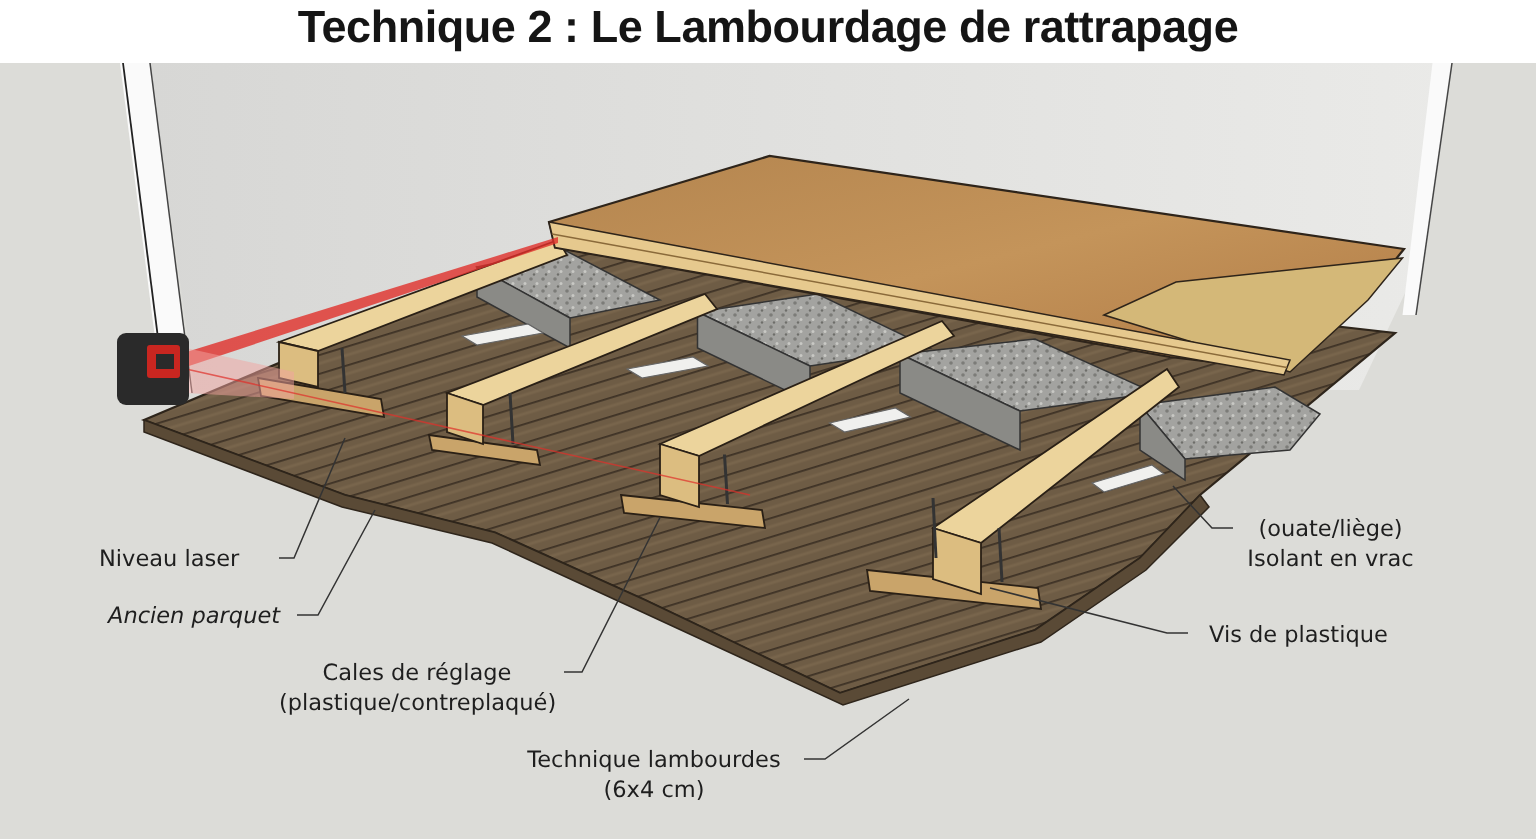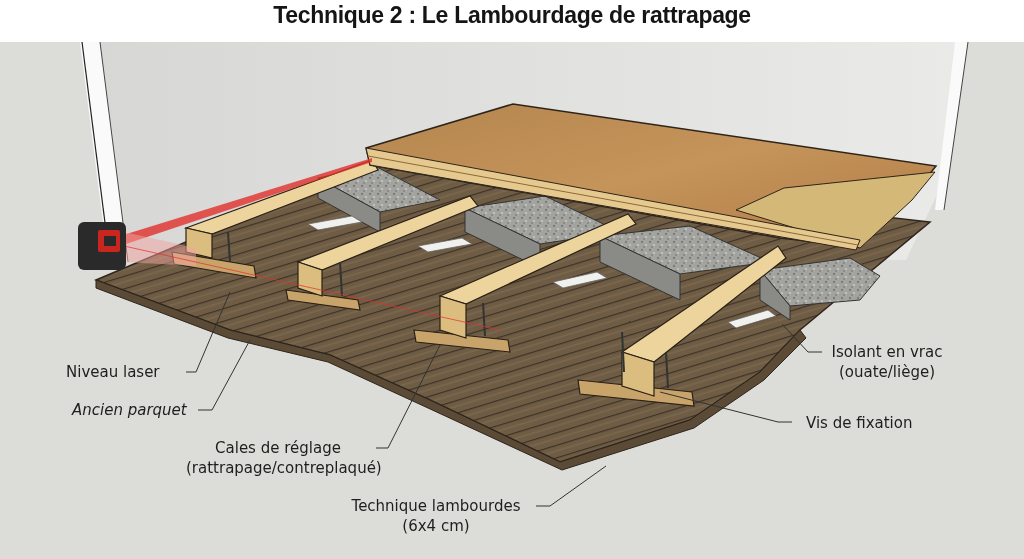--- a/index.html
+++ b/index.html
@@ -8,21 +8,21 @@
     background: #dcdcd8;
     font-family: "Liberation Sans", sans-serif;
   }
   .title-bar {
     position: absolute; left: 0; top: 0; width: 1024px; height: 42px;
     background: #ffffff;
   }
   .title {
     position: absolute; left: 0; top: 2px; width: 1024px; text-align: center;
     font-family: "Liberation Sans", sans-serif; font-weight: bold;
-    font-size: 23px; color: #151515; letter-spacing: -0.3px;
+    font-size: 30px; color: #151515; letter-spacing: -0.3px;
   }
   .scene { position: absolute; left: 0; top: 0; }
   .label {
     position: absolute; font-family: "DejaVu Sans", sans-serif;
     font-size: 15px; color: #1e1e1e; line-height: 20px; white-space: nowrap;
   }
   .label.center { text-align: center; }
   .label.right { text-align: left; }
 </style>
 </head>
@@ -133,23 +133,23 @@
     <polyline points="536,506 550,506 606,466"></polyline>
     <polyline points="822,352 808,352 782,324"></polyline>
     <polyline points="792,422 778,422 660,392"></polyline>
   </g>
 </svg>
 
 <div class="label right" style="left:66px; top:362px; width:118px;">Niveau laser</div>
 <div class="label right" style="left:72px; top:400px; width:136px;font-style:italic;">Ancien parquet</div>
 <div class="label center" style="left:186px; top:438px; width:184px;">
   <div style="text-align:center;">Cales de réglage</div>
-  <div>(rattrapage/contreplaqué)</div>
+  <div>(plastique/contreplaqué)</div>
 </div>
 <div class="label center" style="left:338px; top:496px; width:196px;">
   <div>Technique lambourdes</div>
   <div>(6x4 cm)</div>
 </div>
 <div class="label center" style="left:822px; top:342px; width:130px;">
+  <div>(ouate/liège)</div>
   <div>Isolant en vrac</div>
-  <div>(ouate/liège)</div>
 </div>
-<div class="label" style="left:806px; top:413px;">Vis de fixation</div>
+<div class="label" style="left:806px; top:413px;">Vis de plastique</div>
 
 </body></html>

